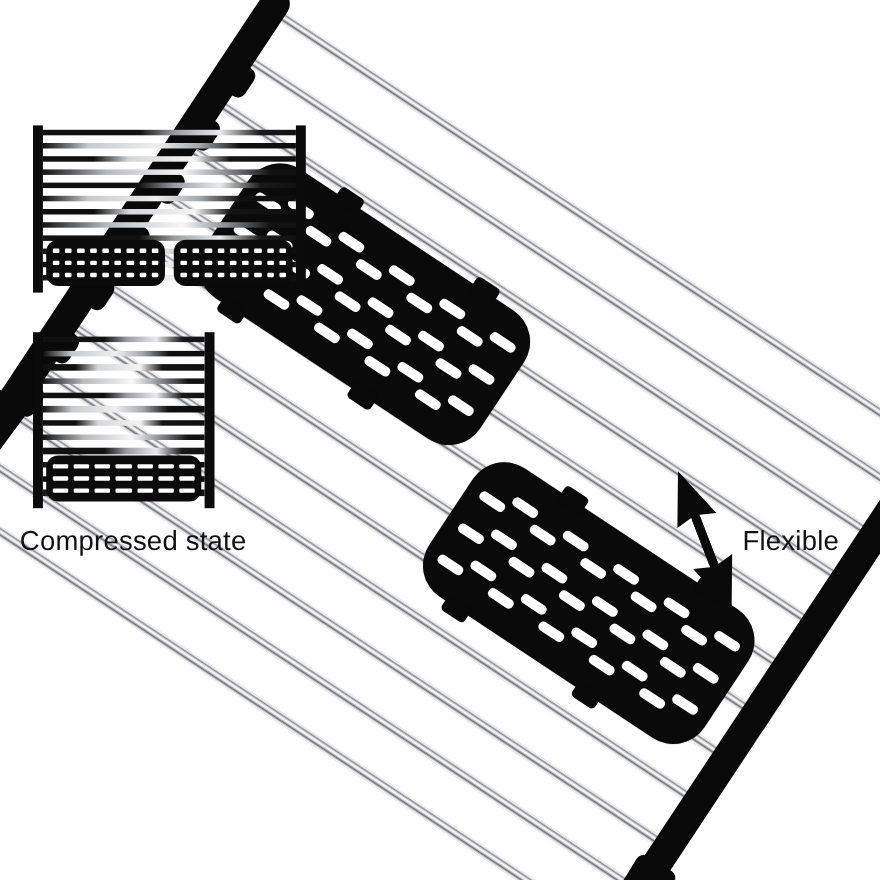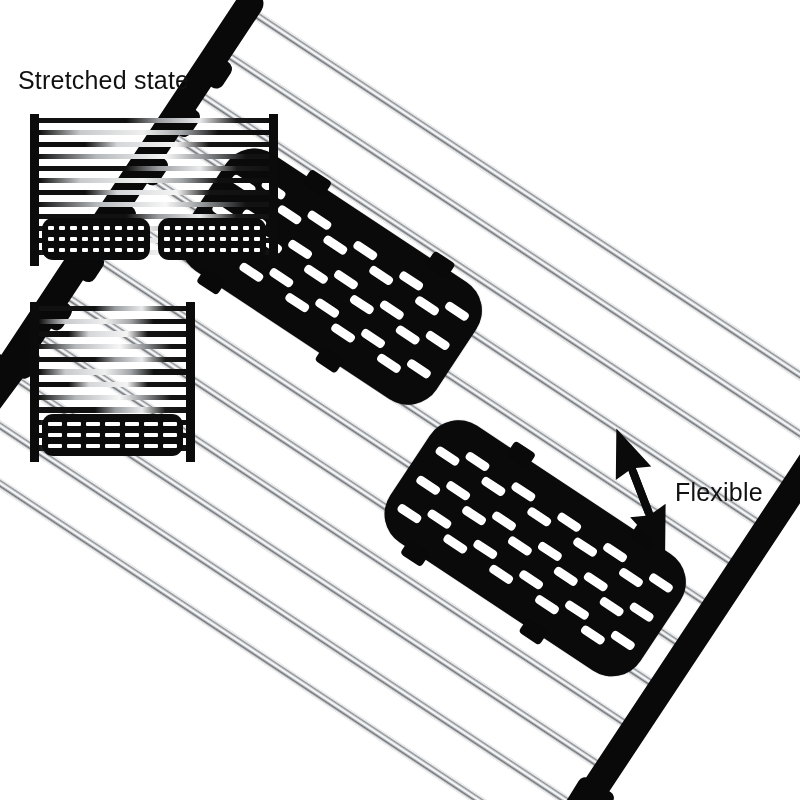--- a/index.html
+++ b/index.html
@@ -365,22 +365,22 @@
             <i></i>
             <i></i>
             <i></i>
             <i></i>
             <i></i>
           </div>
         </div>
       </div>
   </div>
 
-  <div class="label" id="lbl-stretched">Stretched state</div>
-
+
+  <div class="label" id="lbl-compressed">Compressed state</div>
 
   <div class="label" id="lbl-flexible">Flexible</div>
 
   <div id="arrow">
     <svg width="120" height="160" viewBox="0 0 120 160">
       <g transform="rotate(-21 60 80)">
         <polygon points="60,14 79,62 64,58 64,104 56,104 56,58 41,62" fill="#0a0a0a"></polygon>
         <polygon points="60,150 41,102 56,106 56,60 64,60 64,106 79,102" fill="#0a0a0a"></polygon>
       </g>
     </svg>

